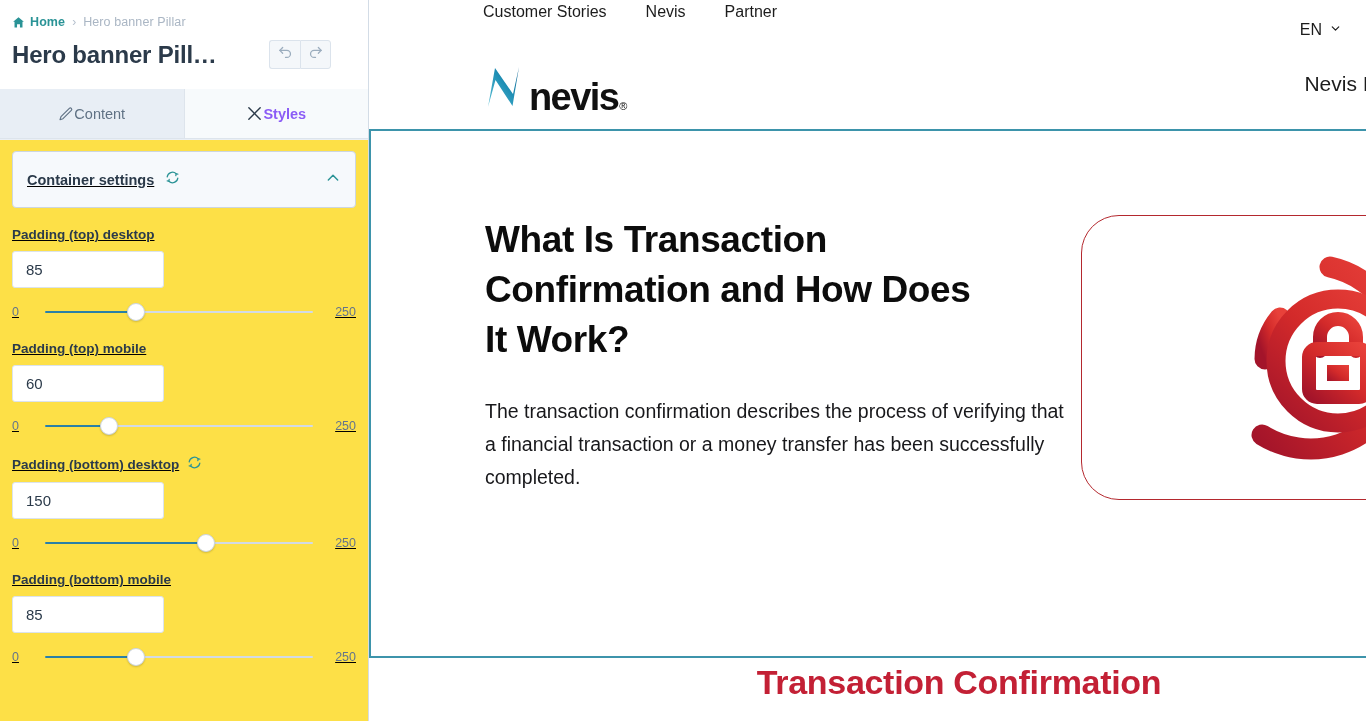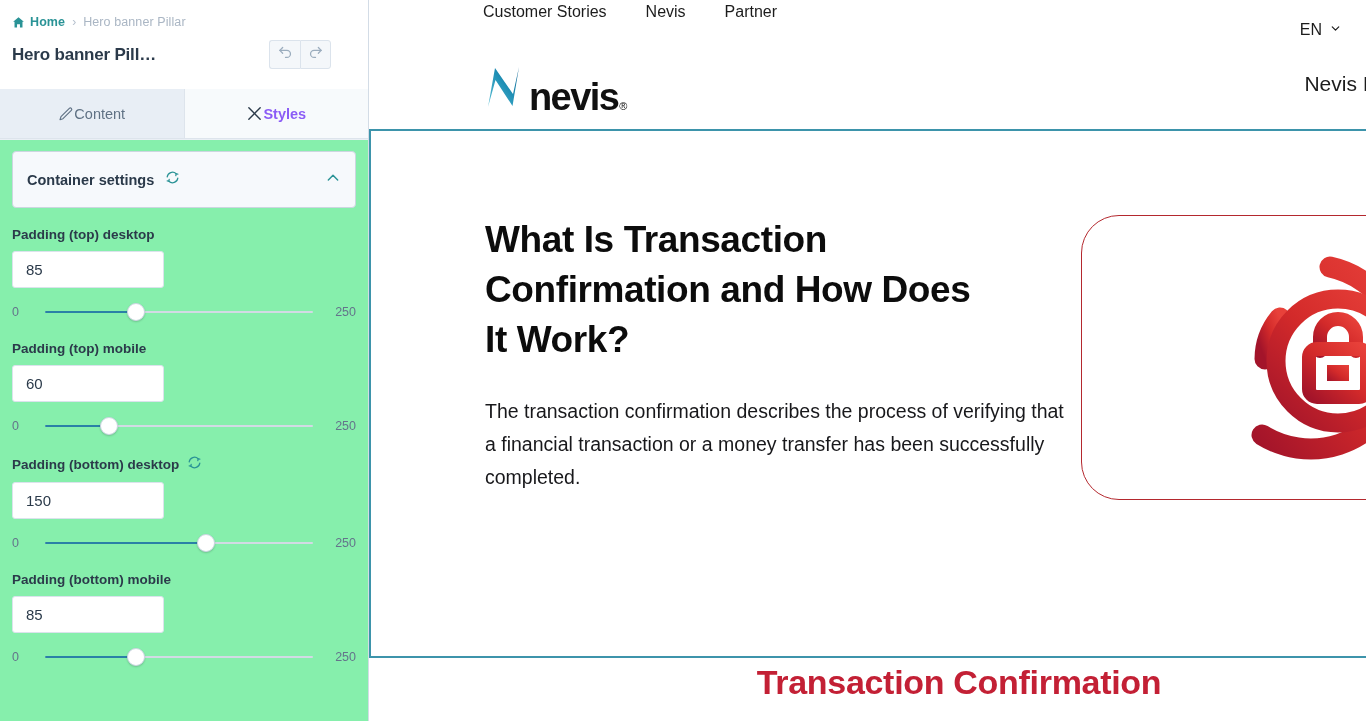--- a/index.html
+++ b/index.html
@@ -41,21 +41,21 @@
     letter-spacing: .1px;
   }
   .bc-sep { color: #b5c0ce; margin: 0 7px; font-size: 12px; }
   .bc-current { color: #aab6c4; font-size: 12.5px; letter-spacing: .1px; }
 
   .title-row {
     display: flex; align-items: center; justify-content: space-between;
     margin-top: 9px;
   }
   .page-title {
-    font-size: 17px; font-weight: bold; color: #2b3a4a;
+    font-size: 24px; font-weight: bold; color: #2b3a4a;
     letter-spacing: -.2px;
     white-space: nowrap;
     text-align: right;
   }
   .hist-btns { display: flex; margin-right: 25px; }
   .hist-btn {
     width: 31px; height: 29px;
     border: 1px solid #dbe3ec;
     background: #f4f7fa;
     display: flex; align-items: center; justify-content: center;
@@ -78,23 +78,24 @@
     position: relative;
   }
   .tab.inactive { background: #e8eef5; border-right: 1px solid #dde4ec; }
   .tab.active {
     background: #f7fafc; color: #8b5cf6; font-weight: bold;
   }
   .tab svg { display: block; }
 
   .panel-body {
     position: absolute; top: 140px; left: 0; right: 0; bottom: 0;
-    background: #86efac;
+    background: #fde047;
     padding: 0 12px;
     overflow: hidden;
+    text-decoration: underline;
   }
   .accordion {
     margin-top: 11px;
     background: #f6f9fc;
     border: 1px solid #ccd6e0;
     border-radius: 4px;
     height: 57px;
     display: flex; align-items: center;
     padding: 0 14px;
     justify-content: space-between;

